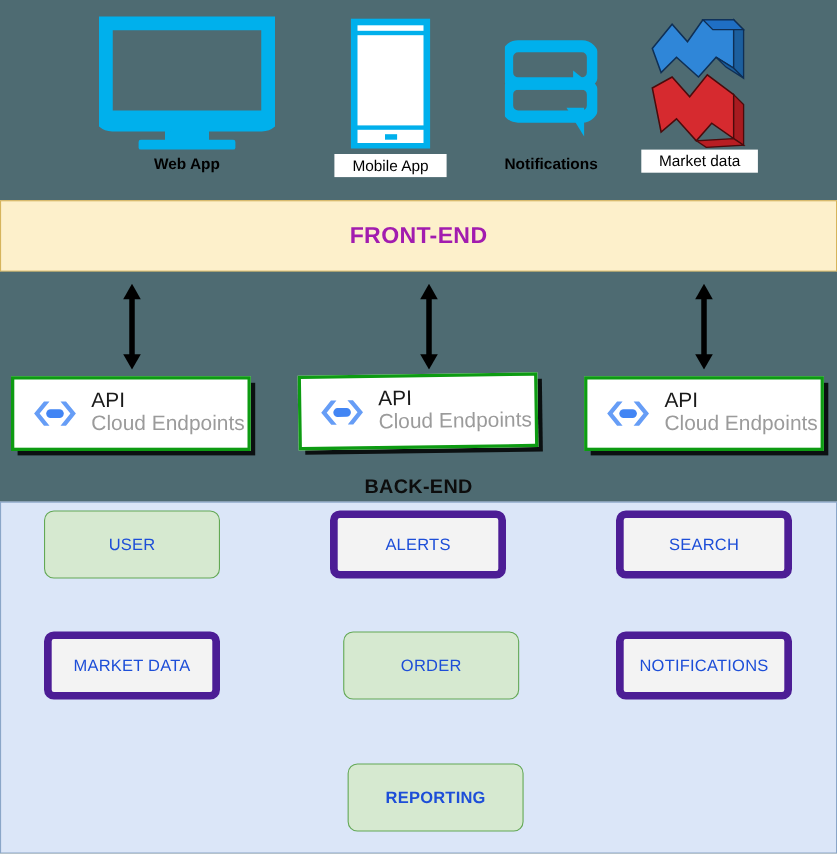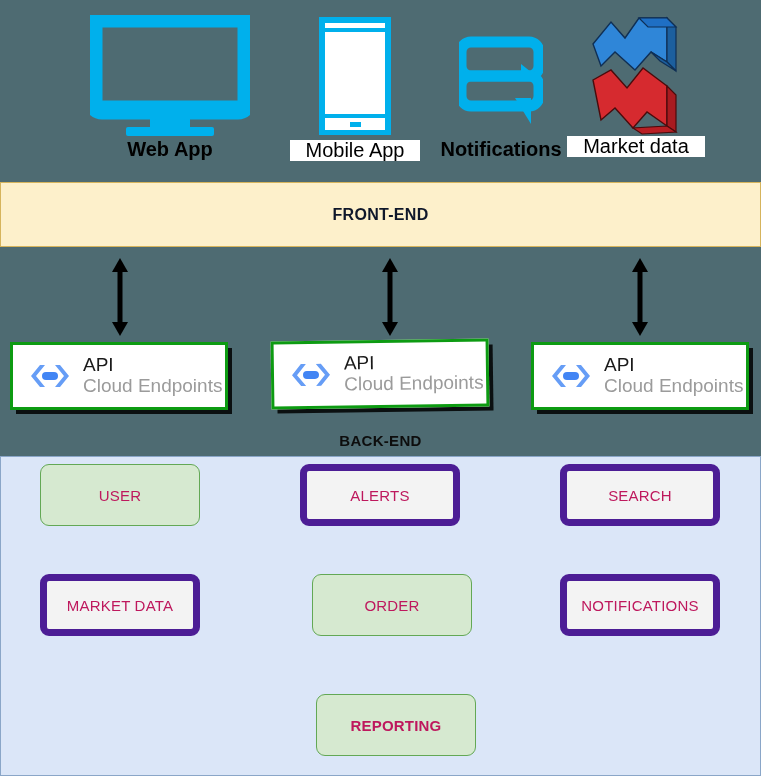--- a/index.html
+++ b/index.html
@@ -31,37 +31,37 @@
     left: 0; top: 182px;
     width: 761px; height: 65px;
     background: #fdf0cb;
     border: 1px solid #d6b45c;
     box-sizing: border-box;
     display: flex;
     align-items: center;
     justify-content: center;
   }
   .band-frontend-label {
-    font-size: 16px;
+    font-size: 21px;
     font-weight: bold;
-    color: #0f172a;
+    color: #a21caf;
     letter-spacing: .3px;
   }
   .band-slate-mid {
     position: absolute;
     left: 0; top: 247px;
     width: 761px; height: 209px;
     background: #4e6b72;
   }
   .band-backend-label {
     position: absolute;
     left: 0; top: 432px;
     width: 761px;
     text-align: center;
-    font-size: 15px;
+    font-size: 18px;
     font-weight: bold;
     color: #0d0d0d;
     letter-spacing: .3px;
   }
   .band-lightblue {
     position: absolute;
     left: 0; top: 456px;
     width: 761px; height: 320px;
     background: #dbe6f8;
     border: 1px solid #8aa6c8;
@@ -74,21 +74,21 @@
     width: 170px;
     text-align: center;
   }
   .top-icon {
     height: 128px;
     display: flex;
     align-items: center;
     justify-content: center;
   }
   .top-label {
-    font-size: 20px;
+    font-size: 14px;
     color: #000000;
     display: inline-block;
     line-height: 19px;
     white-space: nowrap;
   }
   .top-label.bold {
     font-weight: bold;
   }
   .top-label.boxed {
     background: #ffffff;
@@ -152,21 +152,21 @@
   .svc-box {
     position: absolute;
     width: 160px;
     height: 62px;
     border-radius: 9px;
     box-sizing: border-box;
     display: flex;
     align-items: center;
     justify-content: center;
     font-size: 15px;
-    color: #be185d;
+    color: #1d4ed8;
     letter-spacing: .2px;
   }
   .svc-box.green {
     background: #d6e9d0;
     border: 1px solid #63a855;
   }
   .svc-box.grey {
     background: #f3f3f3;
     border: 7px solid #4c1d95;
   }

